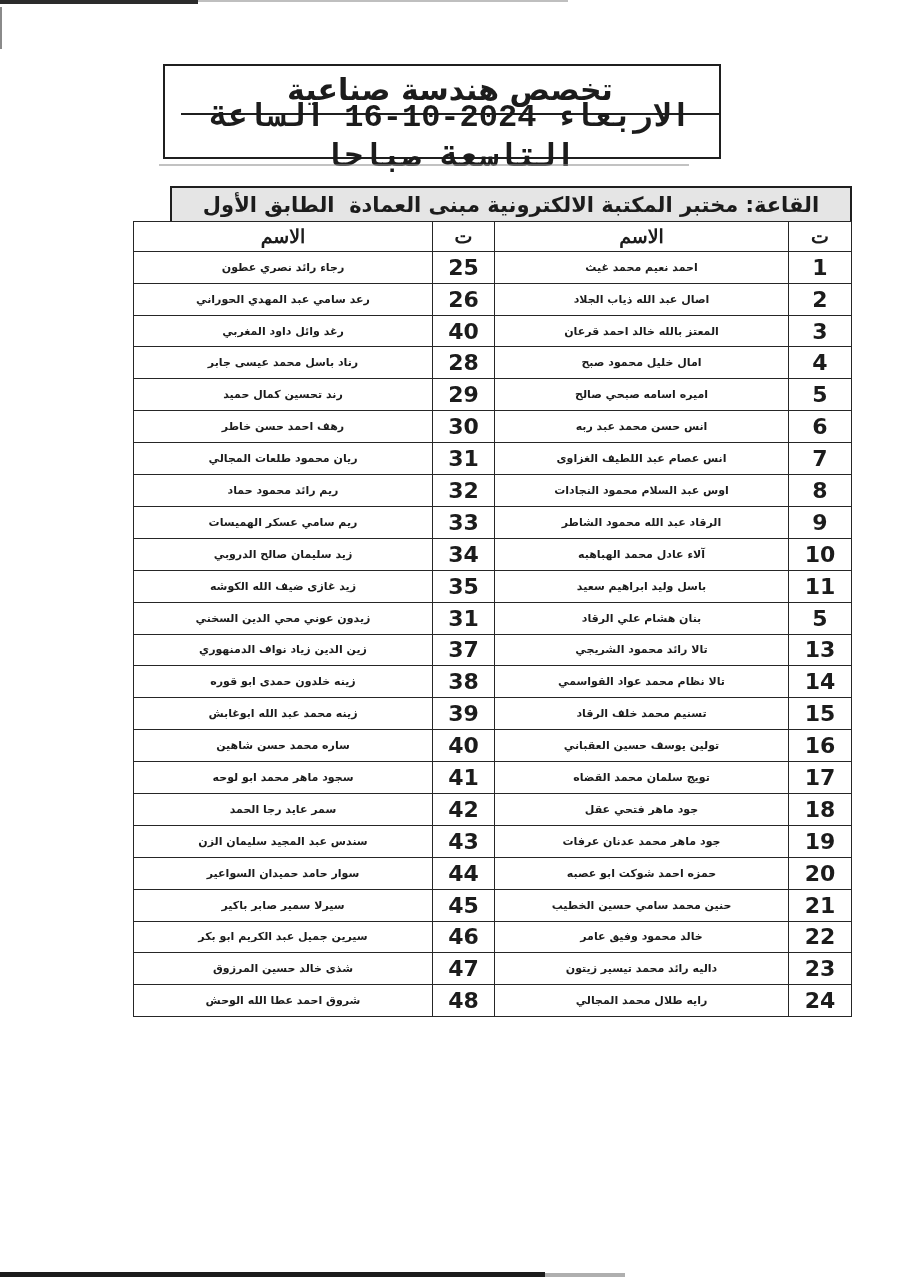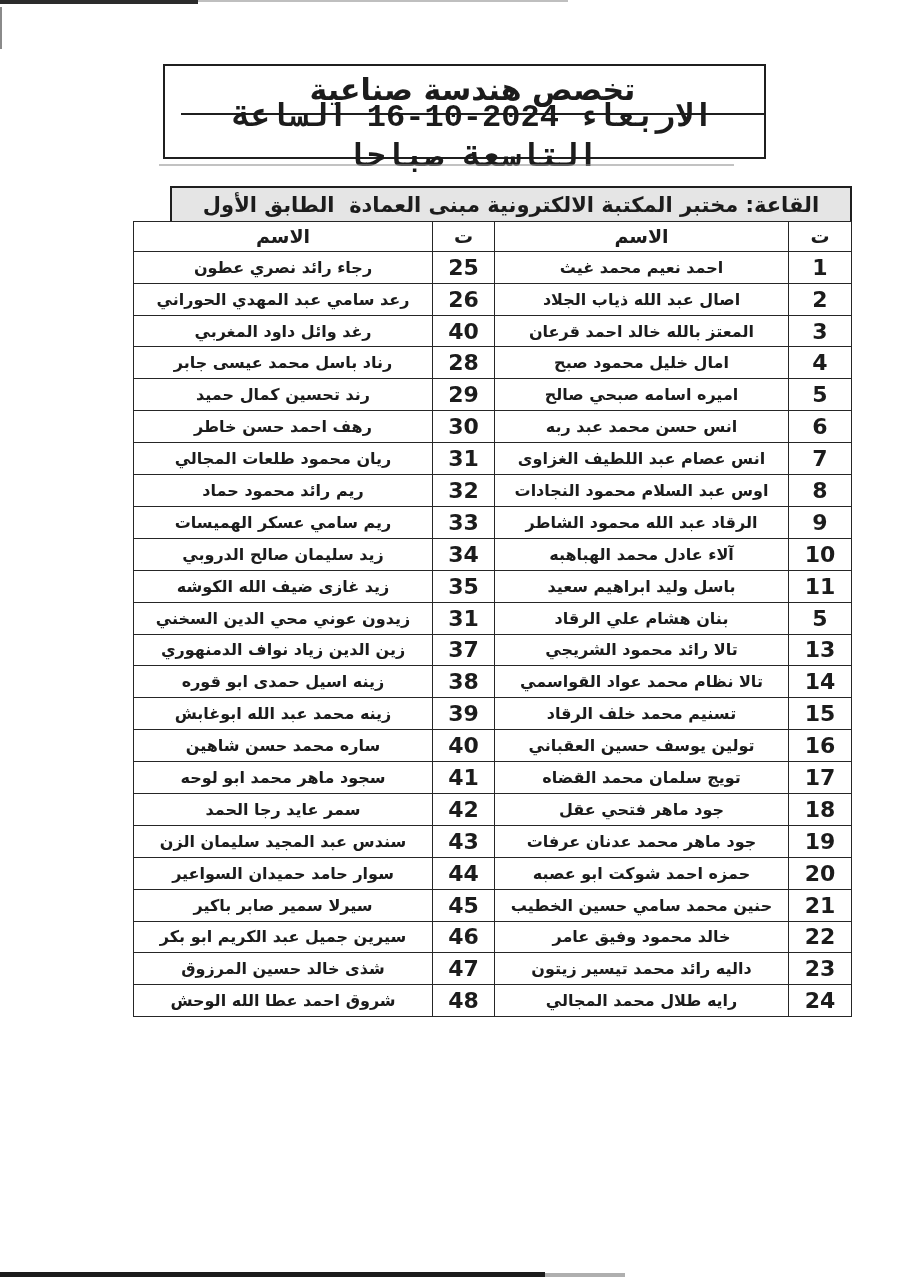--- a/index.html
+++ b/index.html
@@ -18,21 +18,21 @@
   .art-bottom2{top:1273px;left:545px;width:80px;height:4px;background:#6d6d6d;opacity:.55;}
   .speck{position:absolute;background:#b9b9b9;opacity:.28;border-radius:50%;filter:blur(1px);}
   .sp1{left:300px;top:228px;width:34px;height:10px;}
   .sp2{left:560px;top:232px;width:26px;height:9px;}
   .sp3{left:700px;top:226px;width:40px;height:12px;}
   .sp4{left:250px;top:196px;width:22px;height:8px;}
   .sp5{left:820px;top:236px;width:14px;height:9px;}
 
   
   .headbox{
-    position:absolute;left:163px;top:64px;width:603px;
+    position:absolute;left:163px;top:64px;width:558px;
     border:2.5px solid #1f1f1f;box-sizing:border-box;background:#fff;padding-left:16px;
   }
   .headbox::after{ 
     content:"";position:absolute;left:-6px;right:30px;bottom:-9px;height:2px;
     background:#8f8f8f;opacity:.55;
   }
   .head-row{
     display:flex;align-items:center;justify-content:center;
     font-weight:bold;text-align:center;letter-spacing:0;
   }
@@ -47,24 +47,24 @@
     font-weight:bold;font-size:21px;background:#e5e5e5;white-space:pre;
   }
   table.roster{
     width:682px;border-collapse:collapse;table-layout:fixed;
     margin-top:-2.2px;background:#fff;
   }
   .roster th,.roster td{
     border:1.8px solid #262626;text-align:center;vertical-align:middle;
     padding:0 4px;overflow:hidden;white-space:nowrap;
   }
-  .roster thead th{height:29px;font-size:19px;font-weight:bold;}
+  .roster thead th{height:29px;font-size:19px;font-weight:bold;font-family:Liberation Serif, serif;}
   .roster tbody td{height:30.9px;font-weight:bold;}
   .roster td.serial{font-size:22px;font-family:"DejaVu Sans",sans-serif;}
-  .roster td.name{font-size:16px;}
+  .roster td.name{font-size:11px;}
 </style>
 </head>
 <body>
 
 <div class="art art-top1"></div>
 <div class="art art-top2"></div>
 <div class="art art-left"></div>
 <div class="art art-bottom1"></div>
 <div class="art art-bottom2"></div>
 <div class="speck sp1"></div>
@@ -165,21 +165,21 @@
         <tr>
           <td class="serial">13</td>
           <td class="name">تالا رائد محمود الشريجي</td>
           <td class="serial">37</td>
           <td class="name">زين الدين زياد نواف الدمنهوري</td>
         </tr>
         <tr>
           <td class="serial">14</td>
           <td class="name">تالا نظام محمد عواد القواسمي</td>
           <td class="serial">38</td>
-          <td class="name">زينه اسيل حمدى ابو قوره</td>
+          <td class="name">زينه خلدون حمدى ابو قوره</td>
         </tr>
         <tr>
           <td class="serial">15</td>
           <td class="name">تسنيم محمد خلف الرقاد</td>
           <td class="serial">39</td>
           <td class="name">زينه محمد عبد الله ابوغابش</td>
         </tr>
         <tr>
           <td class="serial">16</td>
           <td class="name">تولين يوسف حسين العقباني</td>

